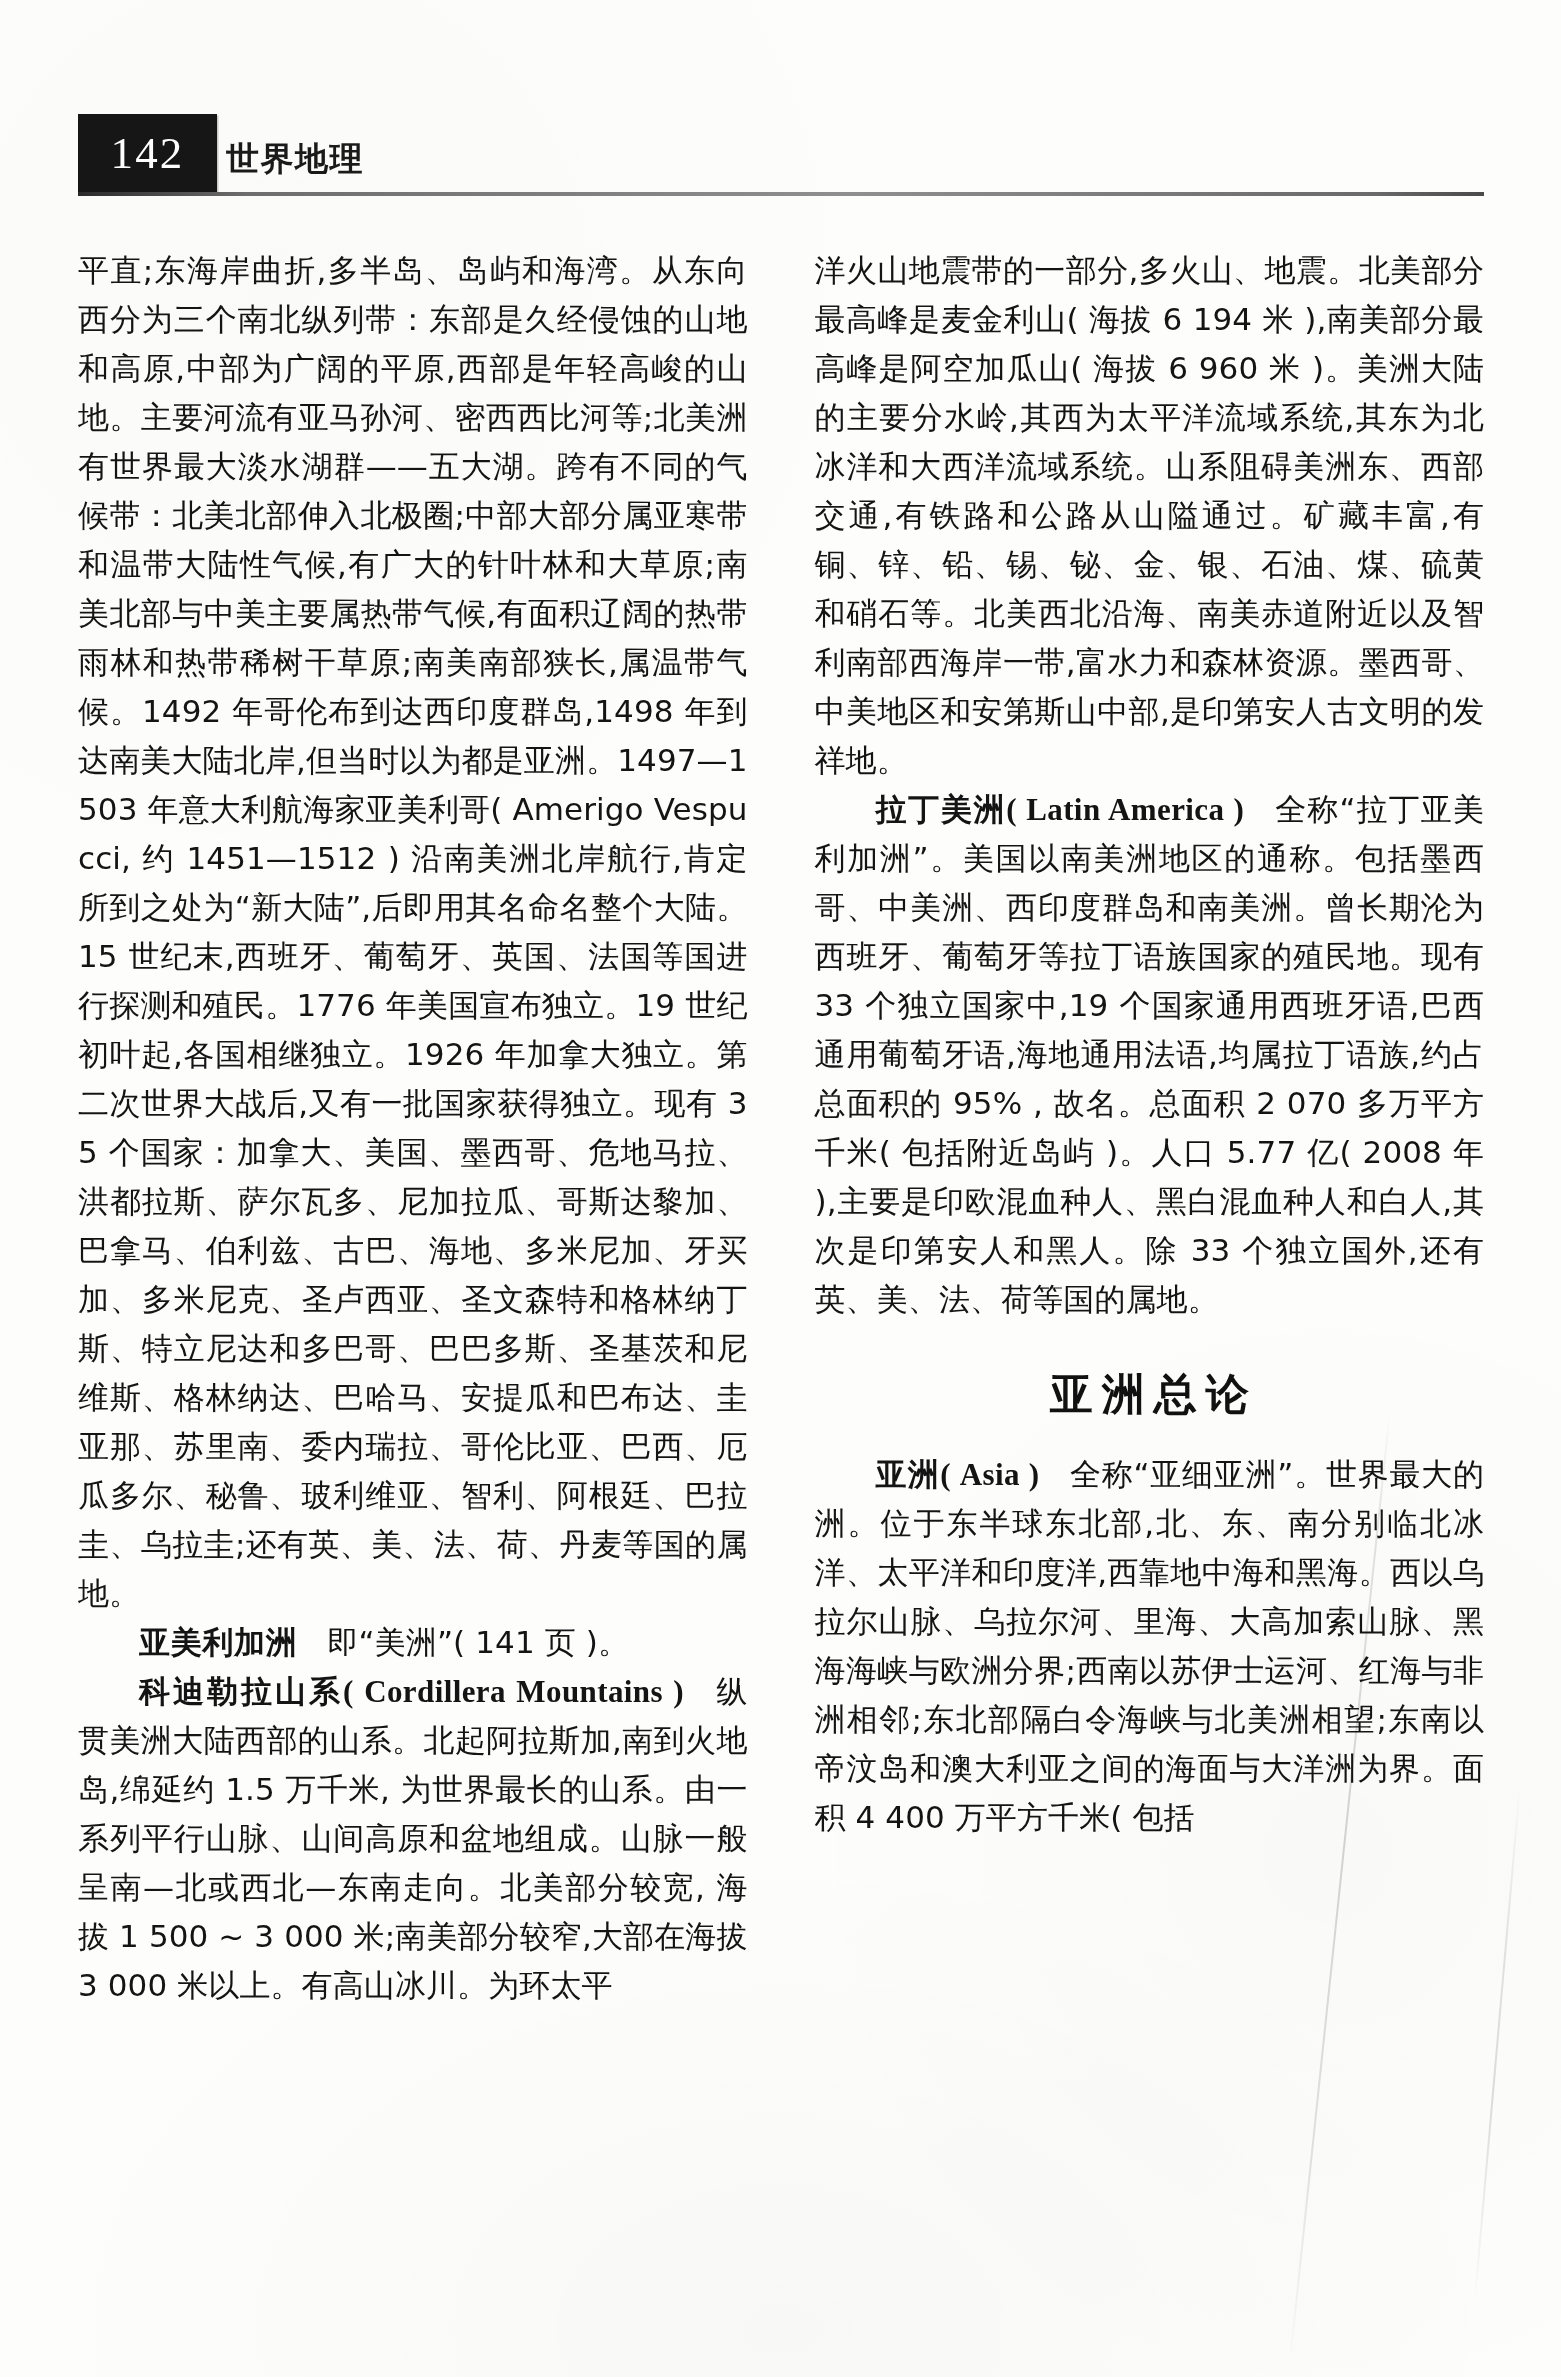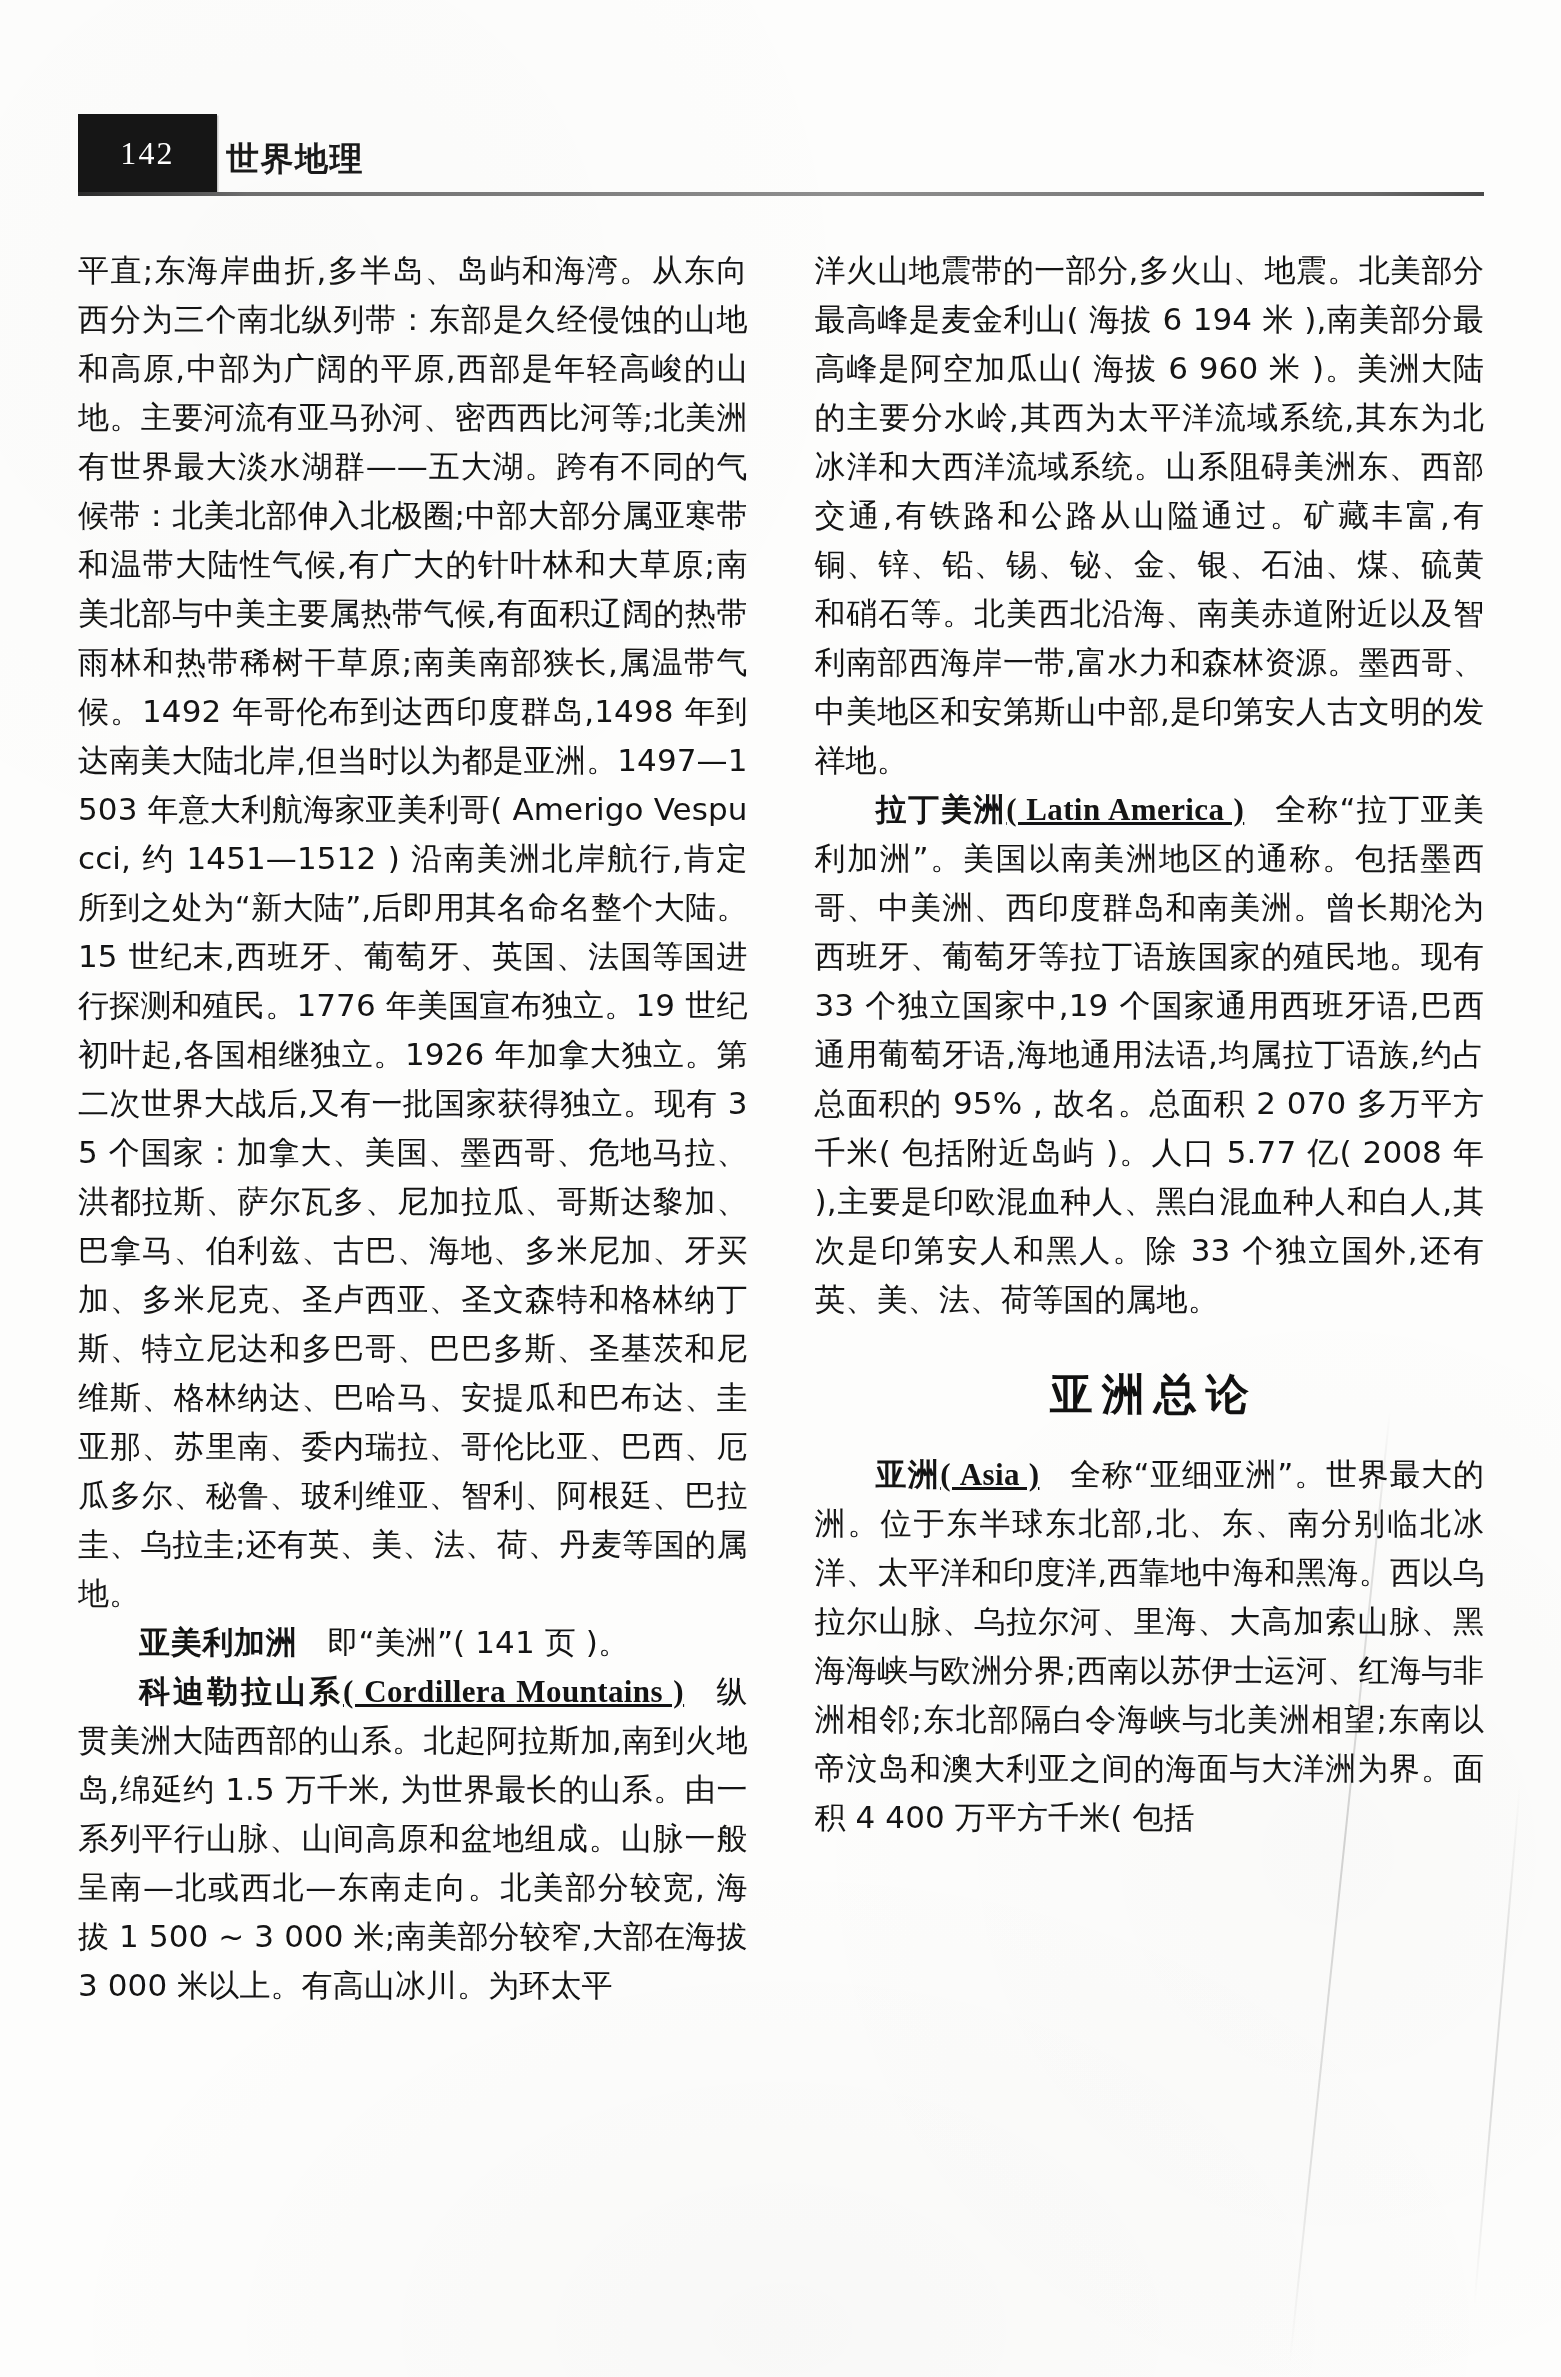--- a/index.html
+++ b/index.html
@@ -79,21 +79,21 @@
     left: 78px;
     top: 0;
     width: 139px;
     height: 78px;
     background: #161616;
     color: #ffffff;
     display: flex;
     align-items: center;
     justify-content: center;
     font-family: "Liberation Serif", "DejaVu Serif", serif;
-    font-size: 32px;
+    font-size: 45px;
     letter-spacing: 2.2px;
     box-shadow: 1.5px 1.5px 0 rgba(0,0,0,0.20);
   }
   .running-head {
     position: absolute;
     left: 226px;
     top: 22.5px;
     font-size: 33px;
     letter-spacing: 1.5px;
     color: #1a1a1a;
@@ -140,21 +140,20 @@
   p.para.indent { text-indent: 61px; }
 
   .headword {
     font-weight: 700;
     letter-spacing: 0.7px;
   }
   .latin {
     font-family: "Liberation Serif", "DejaVu Serif", serif;
     font-weight: 600;
     letter-spacing: 0.4px;
-    text-decoration: underline;
   }
   .gap { display: inline-block; width: 30px; }
 
   
   .section-heading {
     margin: 72px 0 0 0;
     text-align: center;
     font-size: 52px;
     font-weight: 700;
     letter-spacing: 28.5px;

